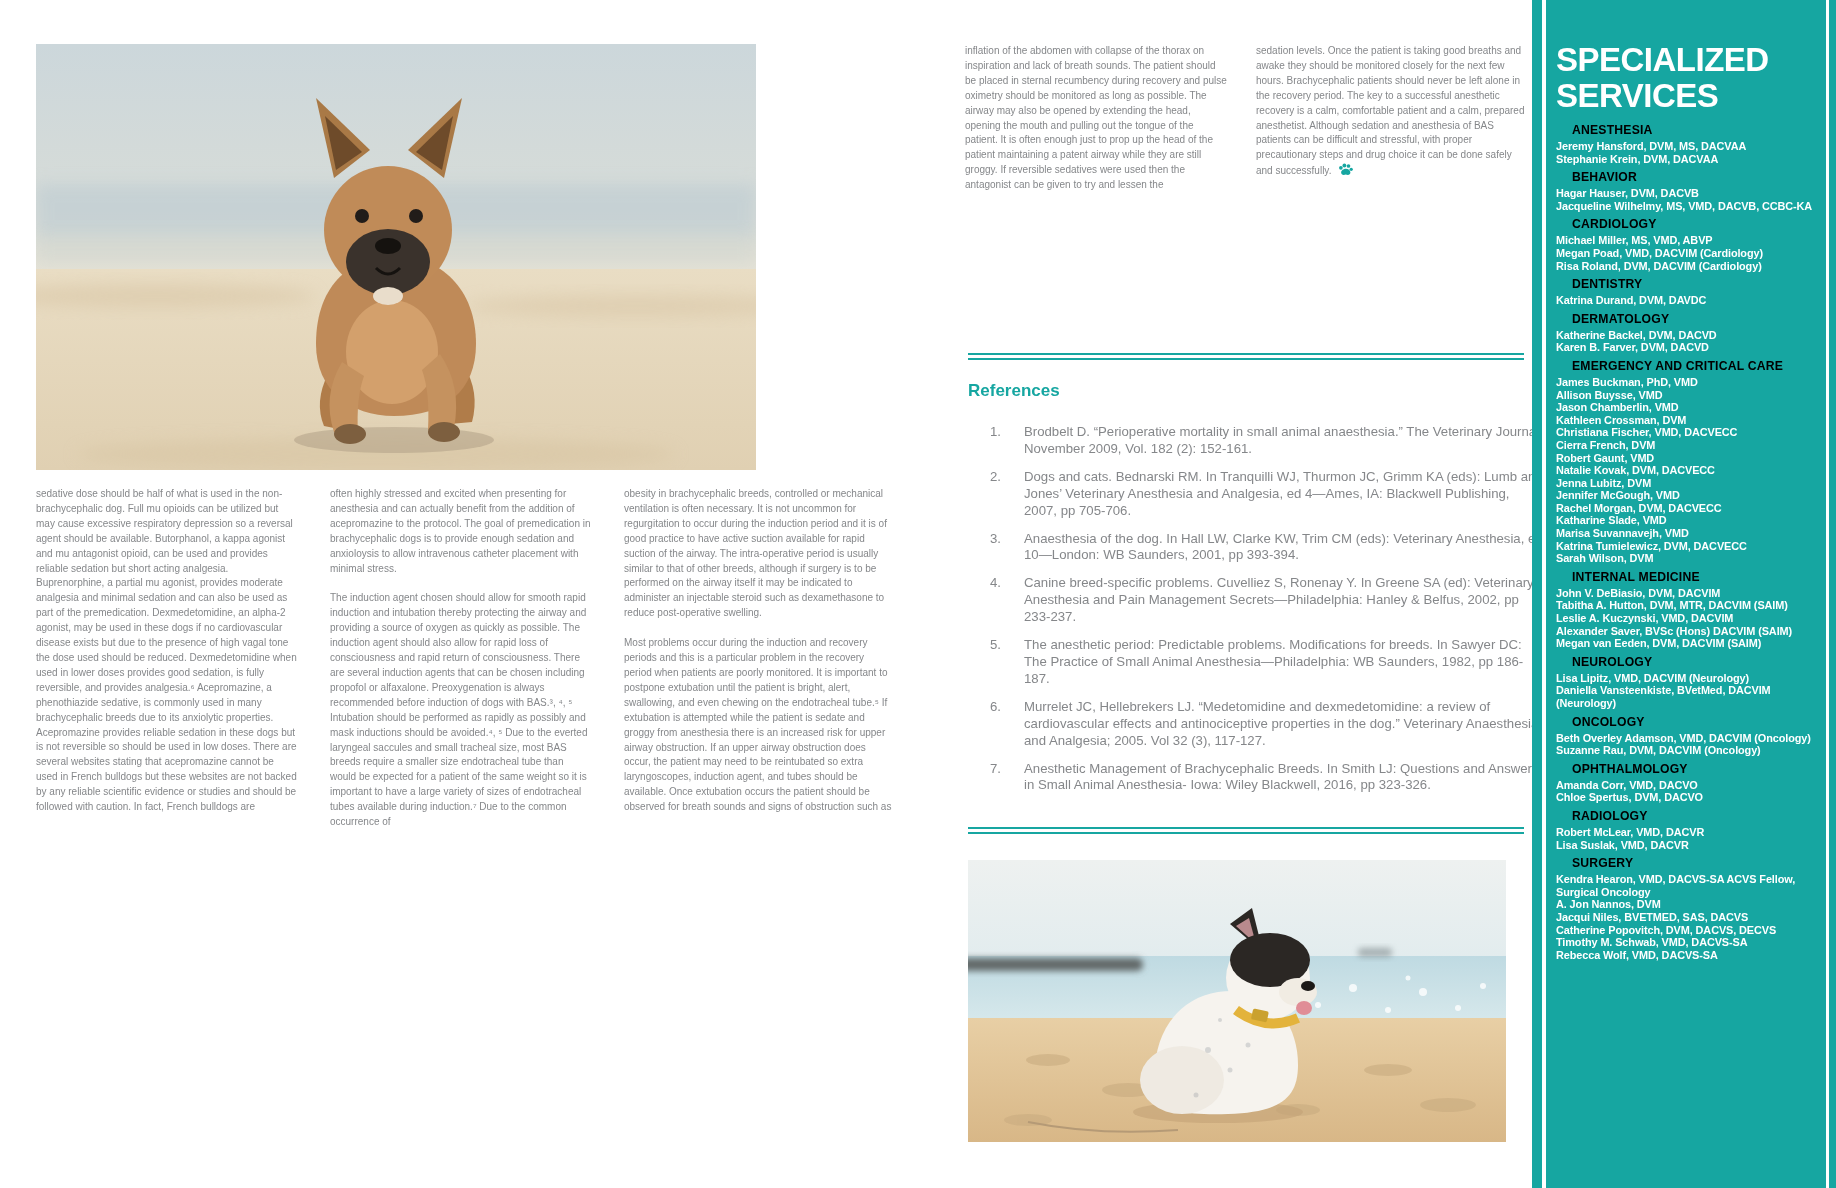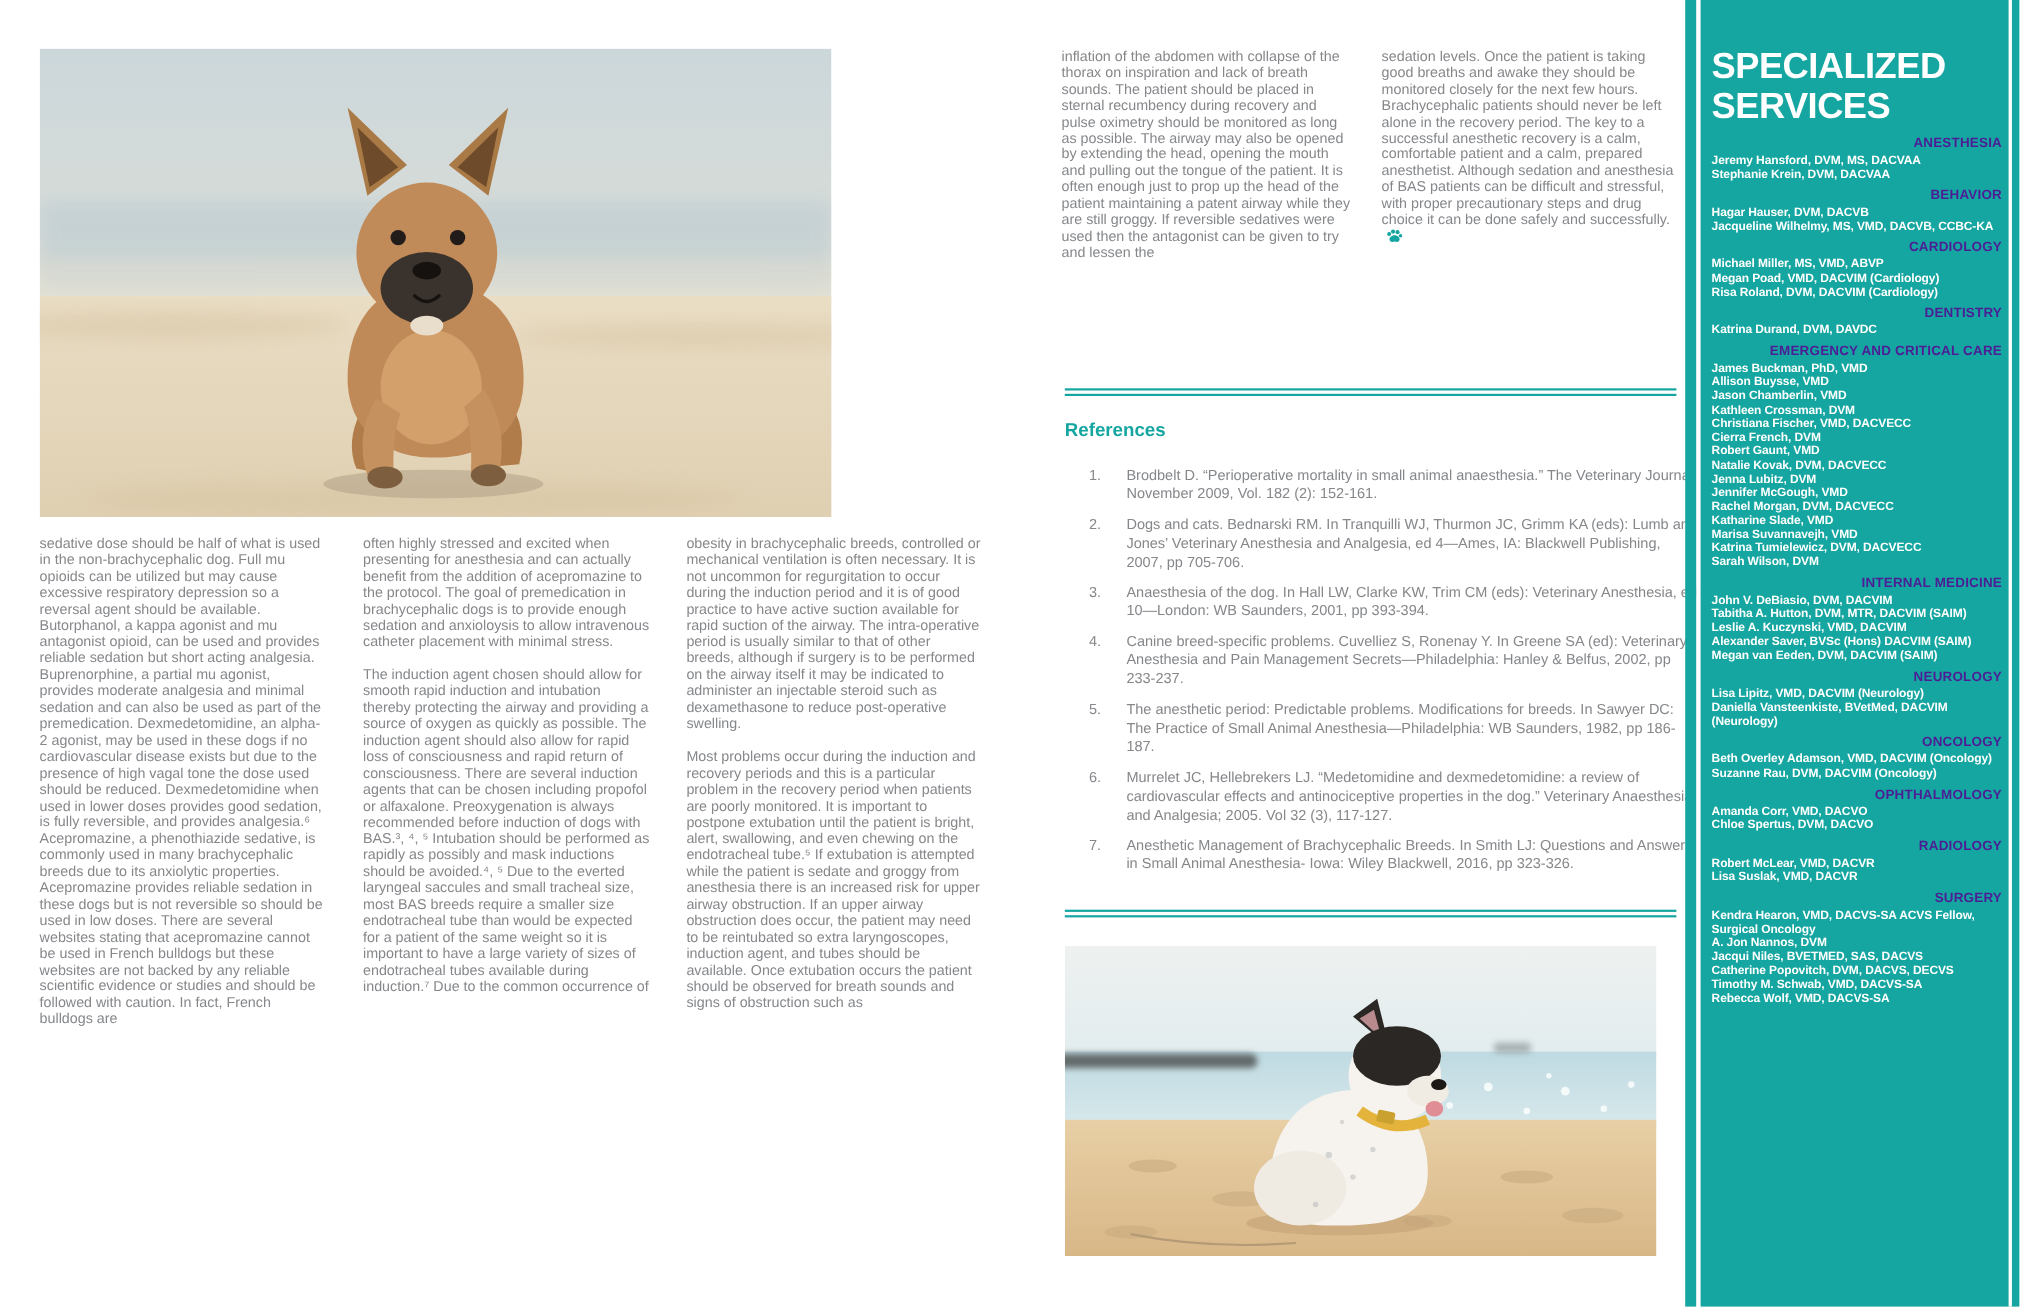--- a/index.html
+++ b/index.html
@@ -7,21 +7,21 @@
        font-family:"Liberation Sans",sans-serif;}
   #page{position:absolute;inset:0;}
 
   
   .photo{position:absolute;margin:0;padding:0;overflow:hidden;}
   #photo-top{left:36px;top:44px;width:720px;height:426px;}
   #photo-bottom{left:968px;top:860px;width:538px;height:282px;}
   .photo svg{display:block;}
 
   
-  .col{position:absolute;top:487px;font-size:13px;line-height:14.9px;color:#85878a;
+  .col{position:absolute;top:487px;font-size:10px;line-height:14.9px;color:#85878a;
        text-align:left;}
   .col.top-col{top:44px;}
   .col p{margin:0 0 15px 0;}
   .col p:last-child{margin-bottom:0;}
   .paw{display:inline-block;vertical-align:-2px;margin-left:4px;}
 
   
   .double-rule{position:absolute;left:968px;width:556px;height:3px;
     border-top:2px solid #16a6a1;border-bottom:2px solid #16a6a1;background:#ffffff;}
   #rule-top{top:353px;}
@@ -37,22 +37,22 @@
   #references-list li::before{content:counter(ref) ".";position:absolute;left:6px;top:0;}
 
   
   #sidebar-strip{position:absolute;left:1532px;top:0;width:10px;height:1188px;background:#16a6a1;}
   #sidebar{position:absolute;left:1546px;top:0;width:290px;height:1188px;background:#16a6a1;
     box-sizing:border-box;padding:42px 16px 0 10px;color:#ffffff;}
   #sidebar-inner-line{position:absolute;top:0;right:7px;width:3px;height:1188px;background:#ffffff;}
   #sidebar-title{margin:0 0 10px 0;font-size:33px;line-height:36px;font-weight:bold;
     letter-spacing:-0.5px;color:#ffffff;}
   .sb-section{margin:0 0 6px 0;}
-  .sb-heading{margin:6px 0 3px 0;font-size:12.2px;line-height:13px;font-weight:bold;
-    letter-spacing:0.2px;color:#4c1d95;text-align:right;}
+  .sb-heading{margin:6px 0 3px 16px;font-size:12.2px;line-height:13px;font-weight:bold;
+    letter-spacing:0.2px;color:#000000;}
   .sb-name{font-size:10.9px;line-height:12.6px;letter-spacing:-0.1px;color:#ffffff;font-weight:bold;}
 </style>
 </head>
 <body>
 
 <div id="page">
 
   <figure id="photo-top" class="photo">
     <svg width="720" height="426" viewBox="0 0 720 426" preserveAspectRatio="none">
       <defs>
@@ -229,20 +229,25 @@
           <h3 class="sb-heading">CARDIOLOGY</h3>
           <div class="sb-name">Michael Miller, MS, VMD, ABVP</div>
           <div class="sb-name">Megan Poad, VMD, DACVIM (Cardiology)</div>
           <div class="sb-name">Risa Roland, DVM, DACVIM (Cardiology)</div>
         </section>
         <section class="sb-section">
           <h3 class="sb-heading">DENTISTRY</h3>
           <div class="sb-name">Katrina Durand, DVM, DAVDC</div>
         </section>
         <section class="sb-section">
+          <h3 class="sb-heading">DERMATOLOGY</h3>
+          <div class="sb-name">Katherine Backel, DVM, DACVD</div>
+          <div class="sb-name">Karen B. Farver, DVM, DACVD</div>
+        </section>
+        <section class="sb-section">
           <h3 class="sb-heading">EMERGENCY AND CRITICAL CARE</h3>
           <div class="sb-name">James Buckman, PhD, VMD</div>
           <div class="sb-name">Allison Buysse, VMD</div>
           <div class="sb-name">Jason Chamberlin, VMD</div>
           <div class="sb-name">Kathleen Crossman, DVM</div>
           <div class="sb-name">Christiana Fischer, VMD, DACVECC</div>
           <div class="sb-name">Cierra French, DVM</div>
           <div class="sb-name">Robert Gaunt, VMD</div>
           <div class="sb-name">Natalie Kovak, DVM, DACVECC</div>
           <div class="sb-name">Jenna Lubitz, DVM</div>

